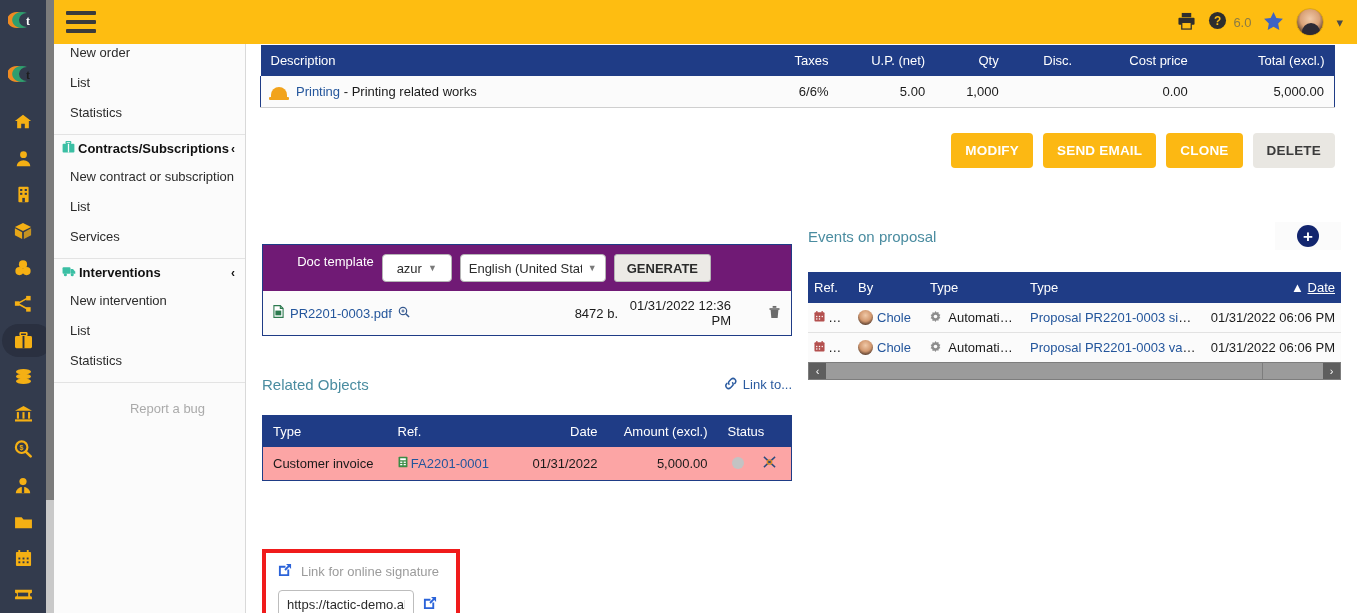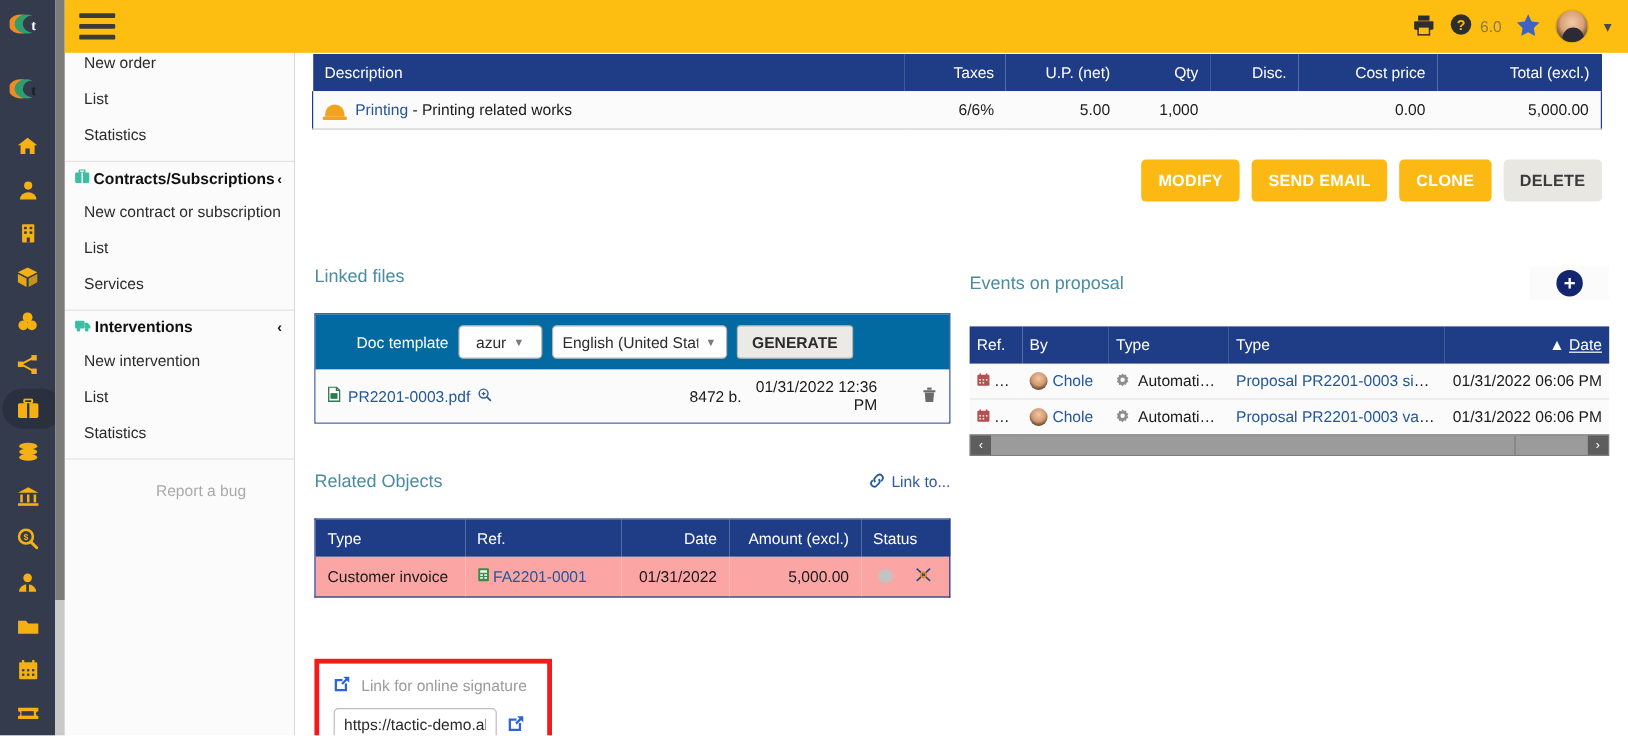--- a/index.html
+++ b/index.html
@@ -133,21 +133,21 @@
 
   
   .sec-title { color:#4a8ca0; font-size: 15px; }
 
   
   .panel-left { position:absolute; left: 16px; top: 178px; width: 530px; }
   .panel-right { position:absolute; left: 562px; top: 178px; width: 533px; }
 
   .files-box { border:1px solid #1f3c86; margin-top: 22px; }
   .files-head {
-    background:#0369a1; color:#fff; display:flex; align-items:center; justify-content:flex-end;
+    background:#701a75; color:#fff; display:flex; align-items:flex-start; justify-content:flex-end;
     gap: 8px; padding: 9px 80px 9px 10px; font-size: 13px;
   }
   .sel {
     background:#ffffff; color:#2c2c2c; border:1px solid #b5b5b5; border-radius: 4px;
     padding: 5px 8px; font-size: 13px; display:flex; align-items:center; gap:6px;
     cursor:pointer; height: 28px;
   }
   .sel .caret { color:#7a7a7a; font-size: 9px; }
   .sel.w1 { width: 70px; justify-content:center; }
   .sel.w2 { width: 146px; }
@@ -480,21 +480,20 @@
     </table>
 
     <div class="actions">
       <button class="btn">MODIFY</button>
       <button class="btn">SEND EMAIL</button>
       <button class="btn">CLONE</button>
       <button class="btn gray">DELETE</button>
     </div>
 
     <div class="panel-left">
-      <div class="sec-title">Linked files</div>
 
       <div class="files-box">
         <div class="files-head">
           <span>Doc template</span>
           <div class="sel w1">
             <span class="txt">azur</span>
             <span class="caret">▼</span>
           </div>
           <div class="sel w2">
             <span class="txt">English (United Stat..</span>

